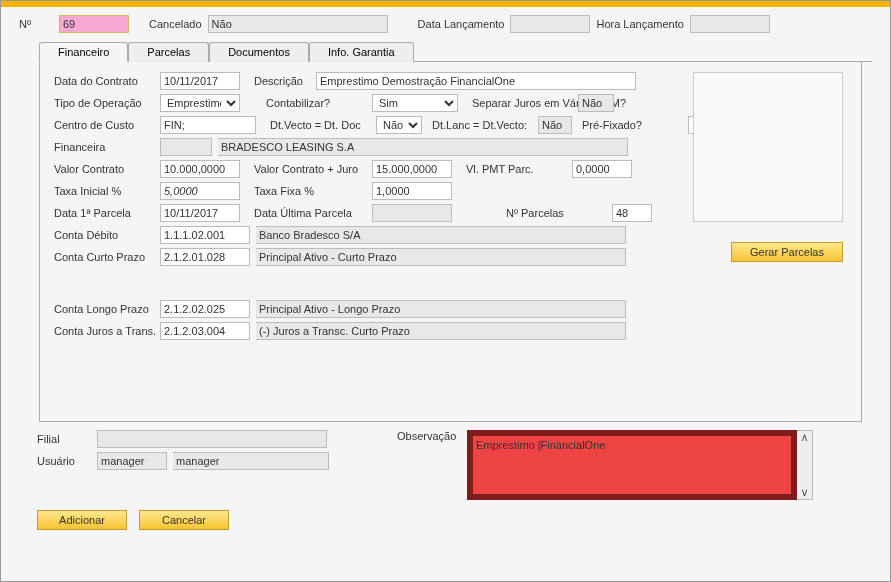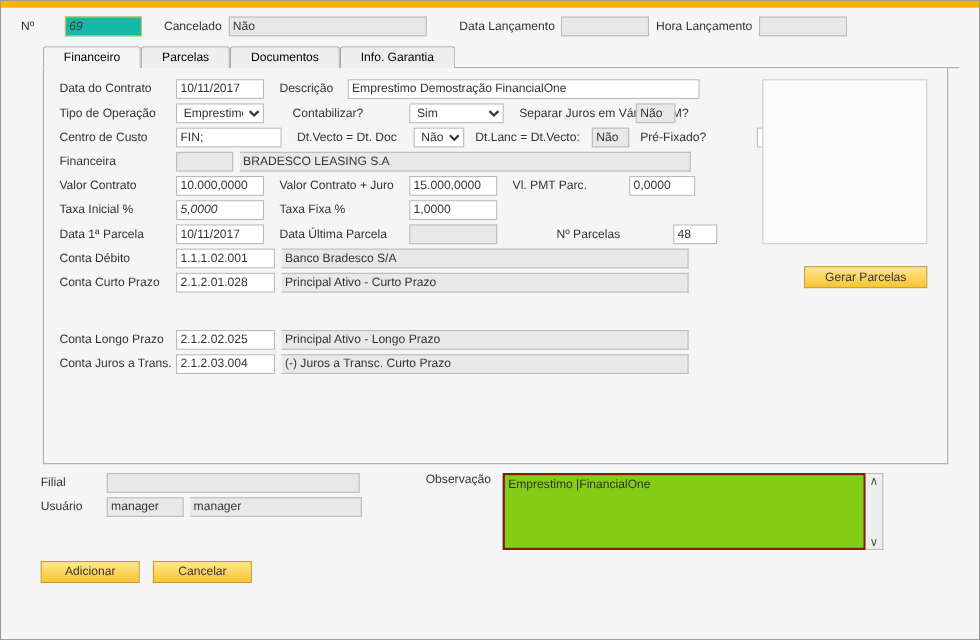--- a/index.html
+++ b/index.html
@@ -8,35 +8,35 @@
 .titlebar { height: 22px; background: linear-gradient(#f0f0f0, #e0e0e0); border-bottom: 1px solid #aaa; display: flex; align-items: center; padding-left: 6px; color: #444; }
 .titlebar .title { flex: 1; font-size: 12px; }
 .titlebar .ctrls { display: flex; }
 .titlebar .ctrls div { width: 18px; height: 16px; border: 1px solid #888; margin-left: 2px; background: #eee; display: flex; align-items: center; justify-content: center; font-size: 9px; color: #333; cursor: pointer; }
 .accent { height: 6px; background: #f9b200; }
 .content { padding: 8px 18px; }
 .hdr-row { display: flex; align-items: center; gap: 6px; margin-bottom: 8px; }
 .label { color: #333; white-space: nowrap; }
 .input { height: 18px; border: 1px solid #bbb; background: #fff; padding: 0 3px; color: #333; }
 .input.gray { background: #e8e8e8; }
-.input.gold { background: #14b8a6; border-color: #d9b85a; font-style: italic; }
+.input.gold { background: #f9a8d4; border-color: #d9b85a; }
 .select { height: 18px; border: 1px solid #bbb; background: #fff; padding: 0 2px; color: #333; }
 .tabs { display: flex; border-bottom: 1px solid #aaa; margin: 6px 0 0 20px; }
 .tab { padding: 3px 18px; border: 1px solid #aaa; border-bottom: none; background: #eee; margin-right: 0; cursor: pointer; position: relative; top: 1px; border-radius: 3px 3px 0 0; }
 .tab.active { background: #f5f5f5; border-bottom: 1px solid #f5f5f5; }
 .form-area { border: 1px solid #aaa; border-top: none; padding: 10px 14px 30px 14px; background: #f5f5f5; position: relative; margin-left: 20px; margin-right: 10px; height: 360px; }
 .fr { display: flex; align-items: center; gap: 6px; margin-bottom: 4px; }
 .fr .label { width: 100px; flex-shrink: 0; }
 .w-img { position: absolute; right: 18px; top: 10px; width: 150px; height: 150px; border: 1px solid #ccc; background: #fafafa; }
 .btn-gold { background: linear-gradient(#ffe890, #f8c430); border: 1px solid #c59a2c; padding: 3px 18px; cursor: pointer; color: #333; }
 .btn-gerar { position: absolute; right: 18px; top: 180px; }
-.footer-area { padding: 8px 10px 10px 18px; display: flex; gap: 30px; }
+.footer-area { padding: 8px 10px 10px 18px; display: flex; gap: 40px; }
 .footer-left { width: 320px; }
 .footer-right { flex: 1; display: flex; }
-.obs { width: 330px; height: 70px; border: 2px solid #7f1d1d; background: #84cc16; padding: 3px; color: #333; resize: none; }
+.obs { width: 330px; height: 70px; border: 6px solid #7f1d1d; background: #ef4444; padding: 3px; color: #333; resize: none; }
 .scroll-stub { width: 16px; border: 1px solid #bbb; border-left: none; background: #eee; display: flex; flex-direction: column; justify-content: space-between; align-items: center; font-size: 8px; color: #555; }
 .btns-final { padding: 0 18px; display: flex; gap: 12px; }
 .desc-display { background: #e8e8e8; border: 1px solid #bbb; border-left: none; height: 18px; padding: 0 3px; display: flex; align-items: center; color: #333; flex: 1; }
 </style>
 </head>
 <body>
 
 <div class="window">
   <div class="accent"></div>
 

